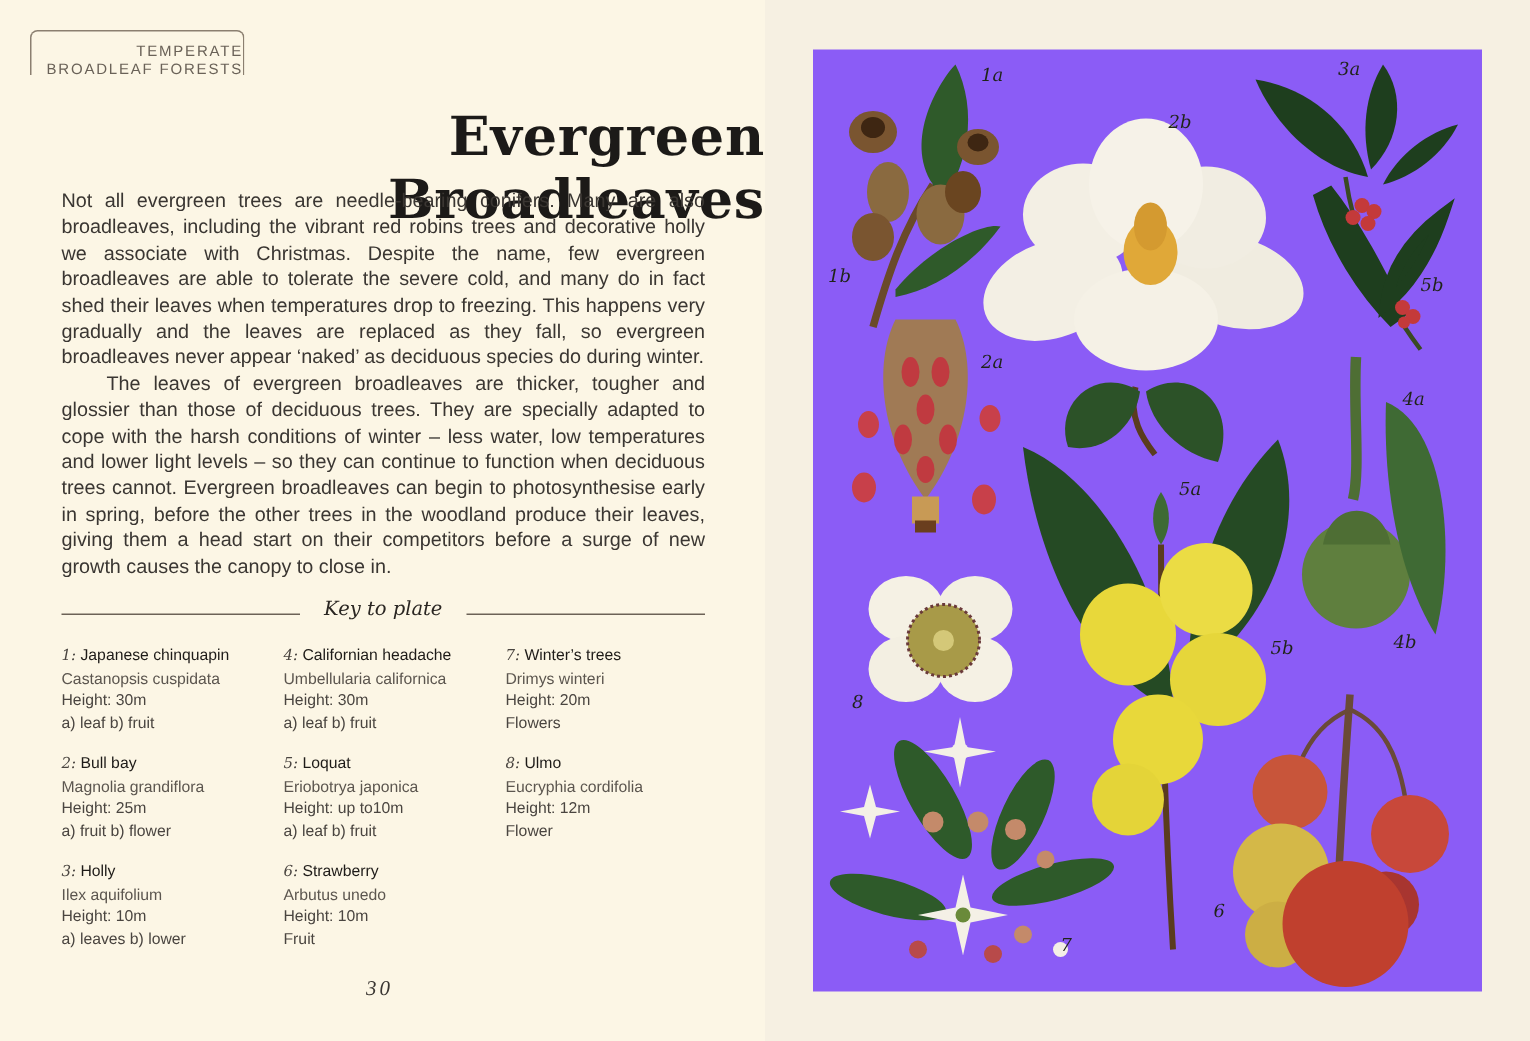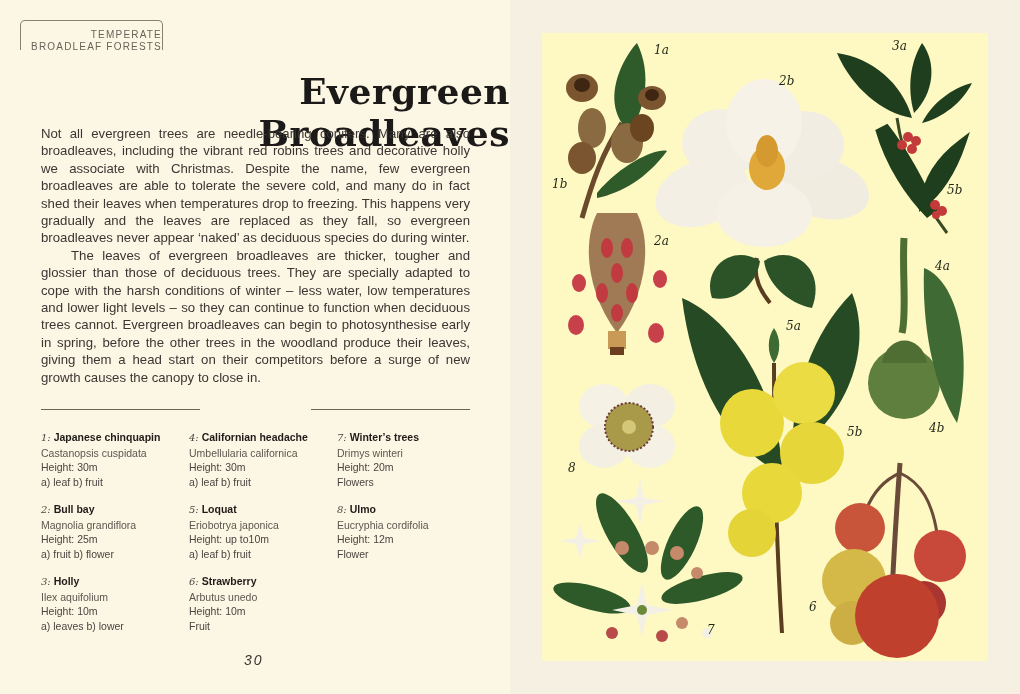--- a/index.html
+++ b/index.html
@@ -27,26 +27,26 @@
 
   .key-heading { position: absolute; left: 41px; top: 399px; width: 429px; height: 18px; }
   .key-line { position: absolute; top: 10px; height: 1px; background: #6c6257; }
   .key-line.left { left: 0; width: 159px; }
   .key-line.right { right: 0; width: 159px; }
   .key-title { position: absolute; left: 0; right: 0; text-align: center; top: 0; font-family: "DejaVu Serif", serif; font-style: italic; font-size: 13px; color: #2a2622; }
 
   .key-grid { position: absolute; left: 41px; top: 430px; width: 440px; }
   .key-entry { position: absolute; width: 145px; font-size: 10.5px; line-height: 14.6px; color: #4a4540; }
   .key-entry .num { font-family: "DejaVu Serif", serif; font-style: italic; font-size: 10px; }
-  .key-entry .name { font-weight: bold; color: #1e1b18; margin-top: 24px; }
+  .key-entry .name { font-weight: normal; color: #1e1b18; margin-top: 24px; }
   .key-entry .latin { color: #5c564f; }
 
-  .page-number { position: absolute; left: 244px; top: 652px; font-family: Liberation Sans, sans-serif; font-style: italic; font-size: 14px; color: #3a3632; letter-spacing: 2px; }
-
-  .plate { position: absolute; left: 542px; top: 33px; width: 446px; height: 628px; background: #fef9c3; overflow: hidden; }
+  .page-number { position: absolute; left: 244px; top: 652px; font-family: Liberation Serif, serif; font-style: italic; font-size: 14px; color: #3a3632; letter-spacing: 2px; }
+
+  .plate { position: absolute; left: 542px; top: 33px; width: 446px; height: 628px; background: #8b5cf6; overflow: hidden; }
   .plate svg { position: absolute; left: 0; top: 0; }
   .plate-label { position: absolute; font-family: "DejaVu Serif", serif; font-style: italic; font-size: 12px; color: #1f2418; }
 </style>
 </head>
 <body>
 
 <div class="left-page">
   <div class="section-tab">
     <div>TEMPERATE</div>
     <div>BROADLEAF FORESTS</div>
@@ -54,20 +54,21 @@
 
   <h1 class="page-title">Evergreen Broadleaves</h1>
 
   <div class="body-text">
     <p>Not all evergreen trees are needle-bearing conifers. Many are also broadleaves, including the vibrant red robins trees and decorative holly we associate with Christmas. Despite the name, few evergreen broadleaves are able to tolerate the severe cold, and many do in fact shed their leaves when temperatures drop to freezing. This happens very gradually and the leaves are replaced as they fall, so evergreen broadleaves never appear ‘naked’ as deciduous species do during winter.</p>
     <p>The leaves of evergreen broadleaves are thicker, tougher and glossier than those of deciduous trees. They are specially adapted to cope with the harsh conditions of winter – less water, low temperatures and lower light levels – so they can continue to function when deciduous trees cannot. Evergreen broadleaves can begin to photosynthesise early in spring, before the other trees in the woodland produce their leaves, giving them a head start on their competitors before a surge of new growth causes the canopy to close in.</p>
   </div>
 
   <div class="key-heading">
     <div class="key-line left"></div>
+    <div class="key-title">Key to plate</div>
     <div class="key-line right"></div>
   </div>
 
   <div class="key-grid">
 
     <div class="key-entry" style="left:0;top:0">
       <div><span class="num">1:</span> <span class="name">Japanese chinquapin</span></div>
       <div class="latin">Castanopsis cuspidata</div>
       <div>Height: 30m</div>
       <div>a) leaf b) fruit</div>

